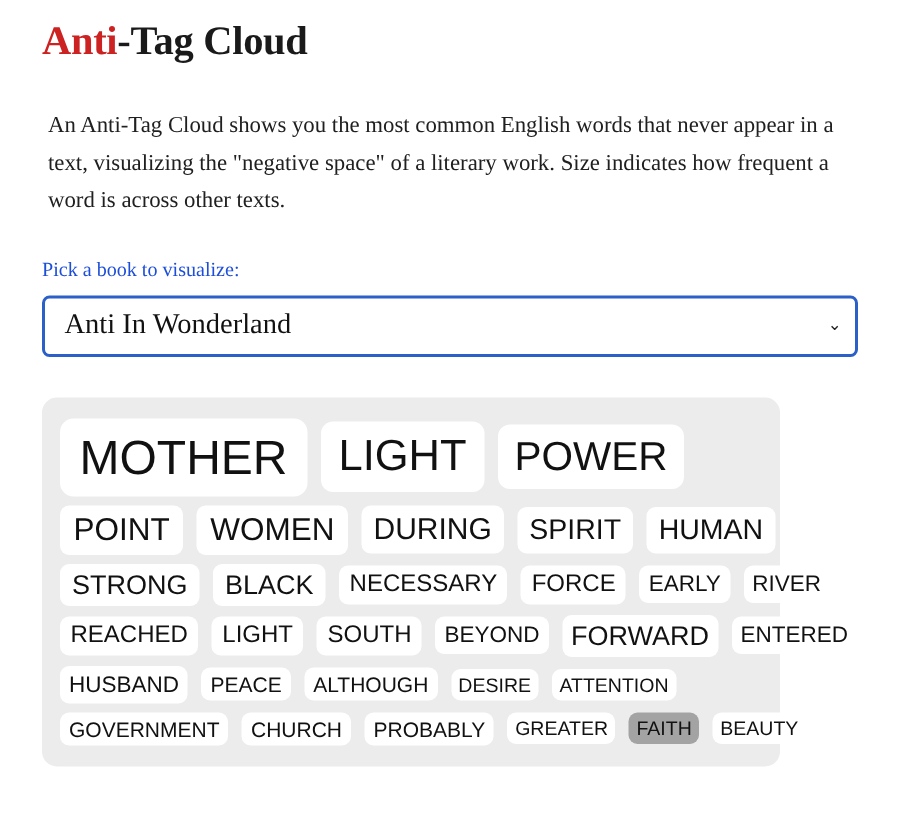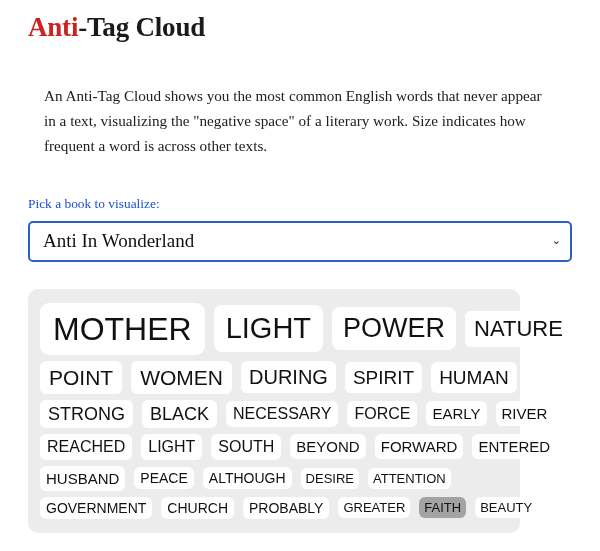--- a/index.html
+++ b/index.html
@@ -31,21 +31,21 @@
     margin: 0;
     padding-top: 13px;
     letter-spacing: -0.2px;
     color: #1a1a1a;
   }
   .title .accent { color: #cc2222; }
   
   .intro {
     font-size: 15.2px;
     line-height: 25px;
-    margin: 16px;
+    margin: 4px;
     padding-top: 24px;
     color: #202020;
     max-width: 548px;
   }
   
   .field-label {
     font-size: 13.4px;
     line-height: 16px;
     margin: 0;
     padding-top: 22px;
@@ -130,21 +130,20 @@
   <div class="select-wrap">
     <div class="select-box">Anti In Wonderland</div>
     <span class="select-chevron">⌄</span>
   </div>
 
   <div class="cloud-panel" id="cloud-panel" style="background: rgb(236, 236, 236);">
       <div class="cloud-row">
         <div class="chip" style="background: rgb(255, 255, 255); font-size: 32px; padding: 10px 13px; border-radius: 9px;">MOTHER</div>
         <div class="chip" style="background: rgb(255, 255, 255); font-size: 29px; padding: 9px 12px; border-radius: 8px;">LIGHT</div>
         <div class="chip" style="background: rgb(255, 255, 255); font-size: 27px; padding: 8px 11px; border-radius: 8px;">POWER</div>
-        <div class="chip" style="background: rgb(255, 255, 255); font-size: 22px; padding: 7px 9px; border-radius: 6px;">NATURE</div>
       </div>
       <div class="cloud-row">
         <div class="chip" style="background: rgb(255, 255, 255); font-size: 21px; padding: 6px 9px; border-radius: 6px;">POINT</div>
         <div class="chip" style="background: rgb(255, 255, 255); font-size: 21px; padding: 6px 9px; border-radius: 6px;">WOMEN</div>
         <div class="chip" style="background: rgb(255, 255, 255); font-size: 20px; padding: 6px 8px; border-radius: 6px;">DURING</div>
         <div class="chip" style="background: rgb(255, 255, 255); font-size: 19px; padding: 6px 8px; border-radius: 6px;">SPIRIT</div>
         <div class="chip" style="background: rgb(255, 255, 255); font-size: 19px; padding: 6px 8px; border-radius: 6px;">HUMAN</div>
       </div>
       <div class="cloud-row">
         <div class="chip" style="background: rgb(255, 255, 255); font-size: 18px; padding: 5px 8px; border-radius: 6px;">STRONG</div>
@@ -152,21 +151,21 @@
         <div class="chip" style="background: rgb(255, 255, 255); font-size: 16px; padding: 5px 7px; border-radius: 6px;">NECESSARY</div>
         <div class="chip" style="background: rgb(255, 255, 255); font-size: 16px; padding: 5px 7px; border-radius: 6px;">FORCE</div>
         <div class="chip" style="background: rgb(255, 255, 255); font-size: 15px; padding: 5px 6px; border-radius: 6px;">EARLY</div>
         <div class="chip" style="background: rgb(255, 255, 255); font-size: 15px; padding: 5px 6px; border-radius: 6px;">RIVER</div>
       </div>
       <div class="cloud-row">
         <div class="chip" style="background: rgb(255, 255, 255); font-size: 16px; padding: 5px 7px; border-radius: 6px;">REACHED</div>
         <div class="chip" style="background: rgb(255, 255, 255); font-size: 16px; padding: 5px 7px; border-radius: 6px;">LIGHT</div>
         <div class="chip" style="background: rgb(255, 255, 255); font-size: 16px; padding: 5px 7px; border-radius: 6px;">SOUTH</div>
         <div class="chip" style="background: rgb(255, 255, 255); font-size: 15px; padding: 5px 6px; border-radius: 6px;">BEYOND</div>
-        <div class="chip" style="background: rgb(255, 255, 255); font-size: 15px; padding: 5px 6px; border-radius: 6px;">FORWARD</div>
+        <div class="chip" style="background: rgb(255, 255, 255); font-size: 18px; padding: 5px 6px; border-radius: 6px;">FORWARD</div>
         <div class="chip" style="background: rgb(255, 255, 255); font-size: 15px; padding: 5px 6px; border-radius: 6px;">ENTERED</div>
       </div>
       <div class="cloud-row">
         <div class="chip" style="background: rgb(255, 255, 255); font-size: 15px; padding: 5px 6px; border-radius: 6px;">HUSBAND</div>
         <div class="chip" style="background: rgb(255, 255, 255); font-size: 14px; padding: 4px 6px; border-radius: 6px;">PEACE</div>
         <div class="chip" style="background: rgb(255, 255, 255); font-size: 14px; padding: 4px 6px; border-radius: 6px;">ALTHOUGH</div>
         <div class="chip" style="background: rgb(255, 255, 255); font-size: 13px; padding: 4px 5px; border-radius: 6px;">DESIRE</div>
         <div class="chip" style="background: rgb(255, 255, 255); font-size: 13px; padding: 4px 5px; border-radius: 6px;">ATTENTION</div>
       </div>
       <div class="cloud-row">

